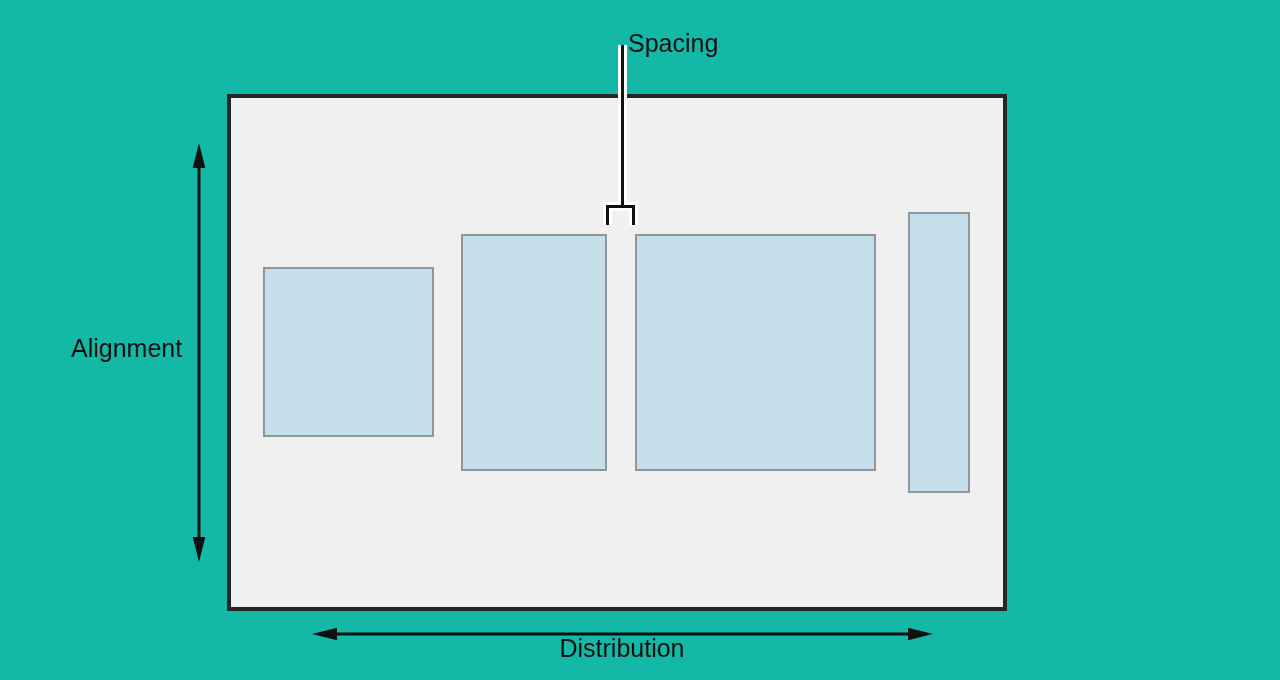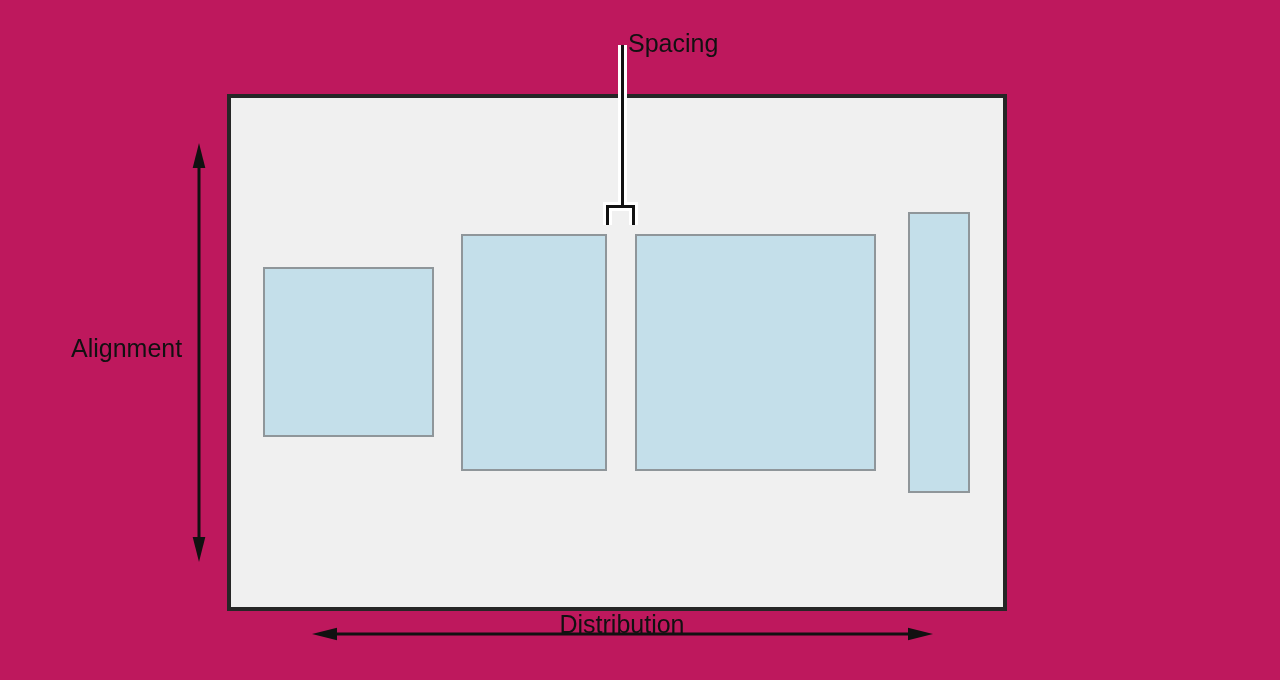--- a/index.html
+++ b/index.html
@@ -13,21 +13,21 @@
   * { margin: 0; padding: 0; box-sizing: border-box; }
   html, body { background: #ffffff; }
   body {
     font-family: "Liberation Sans", "DejaVu Sans", sans-serif;
     color: var(--annotation);
   }
   .stage {
     position: relative;
     width: 1280px;
     height: 680px;
-    background: #be185d;
+    background: #14b8a6;
     overflow: hidden;
   }
   .canvas {
     position: absolute;
     left: 227px;
     top: 94px;
     width: 780px;
     height: 517px;
     background: var(--canvas-fill);
     border: 4px solid var(--canvas-border);
@@ -62,21 +62,21 @@
   .overlay polygon { fill: var(--annotation); stroke: none; }
   .label {
     position: absolute;
     font-size: 25px;
     line-height: 1;
     white-space: nowrap;
     color: var(--annotation);
   }
   .label-spacing      { left: 628px; top: 31px; }
   .label-alignment    { left: 71px;  top: 336px; }
-  .label-distribution { left: 622px; top: 612px; transform: translateX(-50%); }
+  .label-distribution { left: 622px; top: 636px; transform: translateX(-50%); }
 </style>
 </head>
 <body>
 
 <div class="stage">
 
   <div class="canvas"></div>
 
   <div>
       <div class="item-box" style="left: 263px; top: 267px; width: 171px; height: 170px;"></div>

